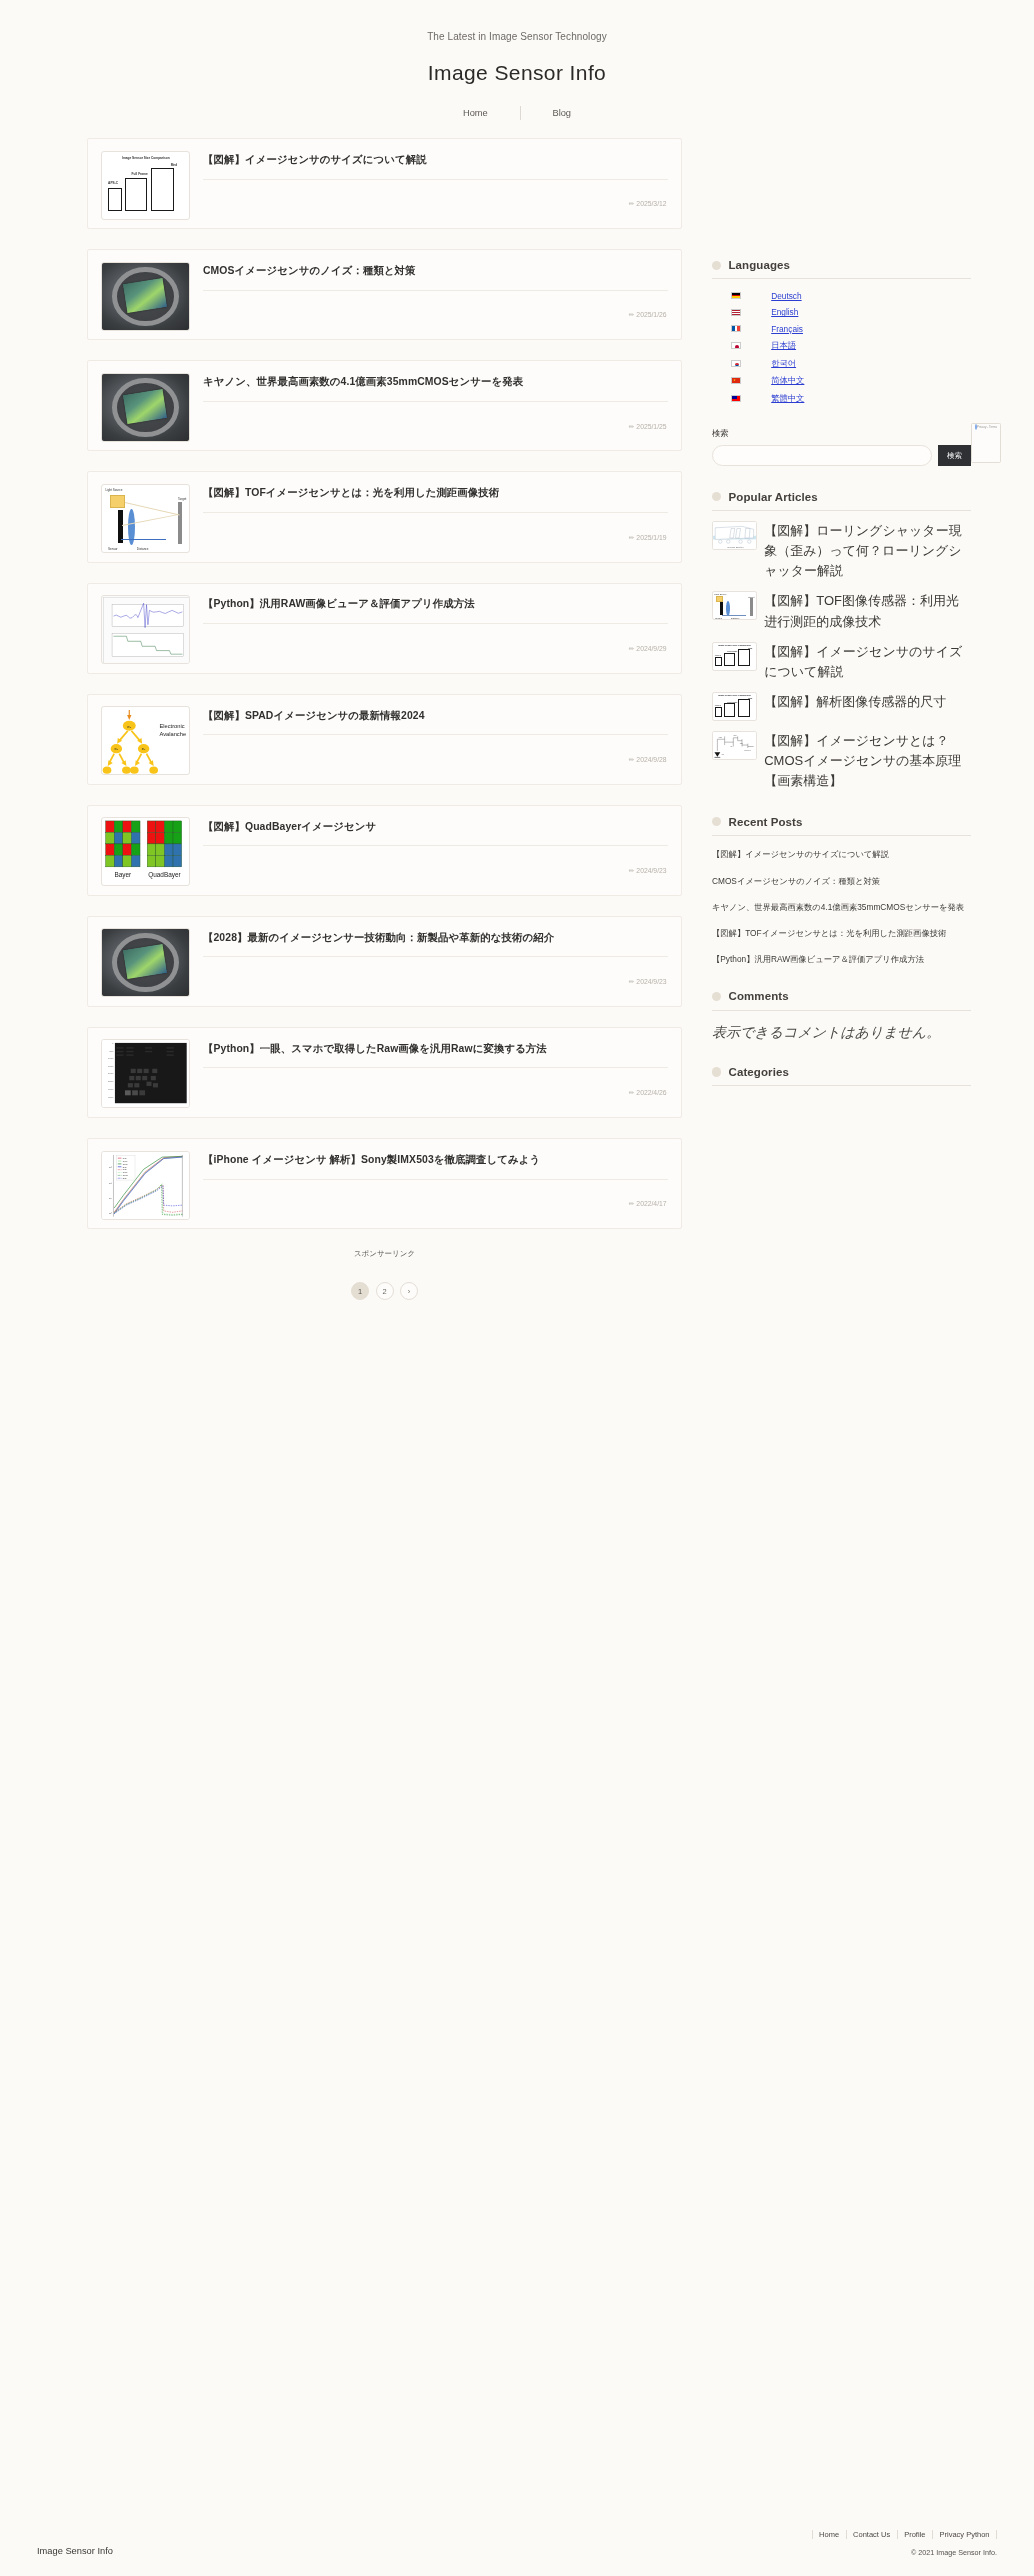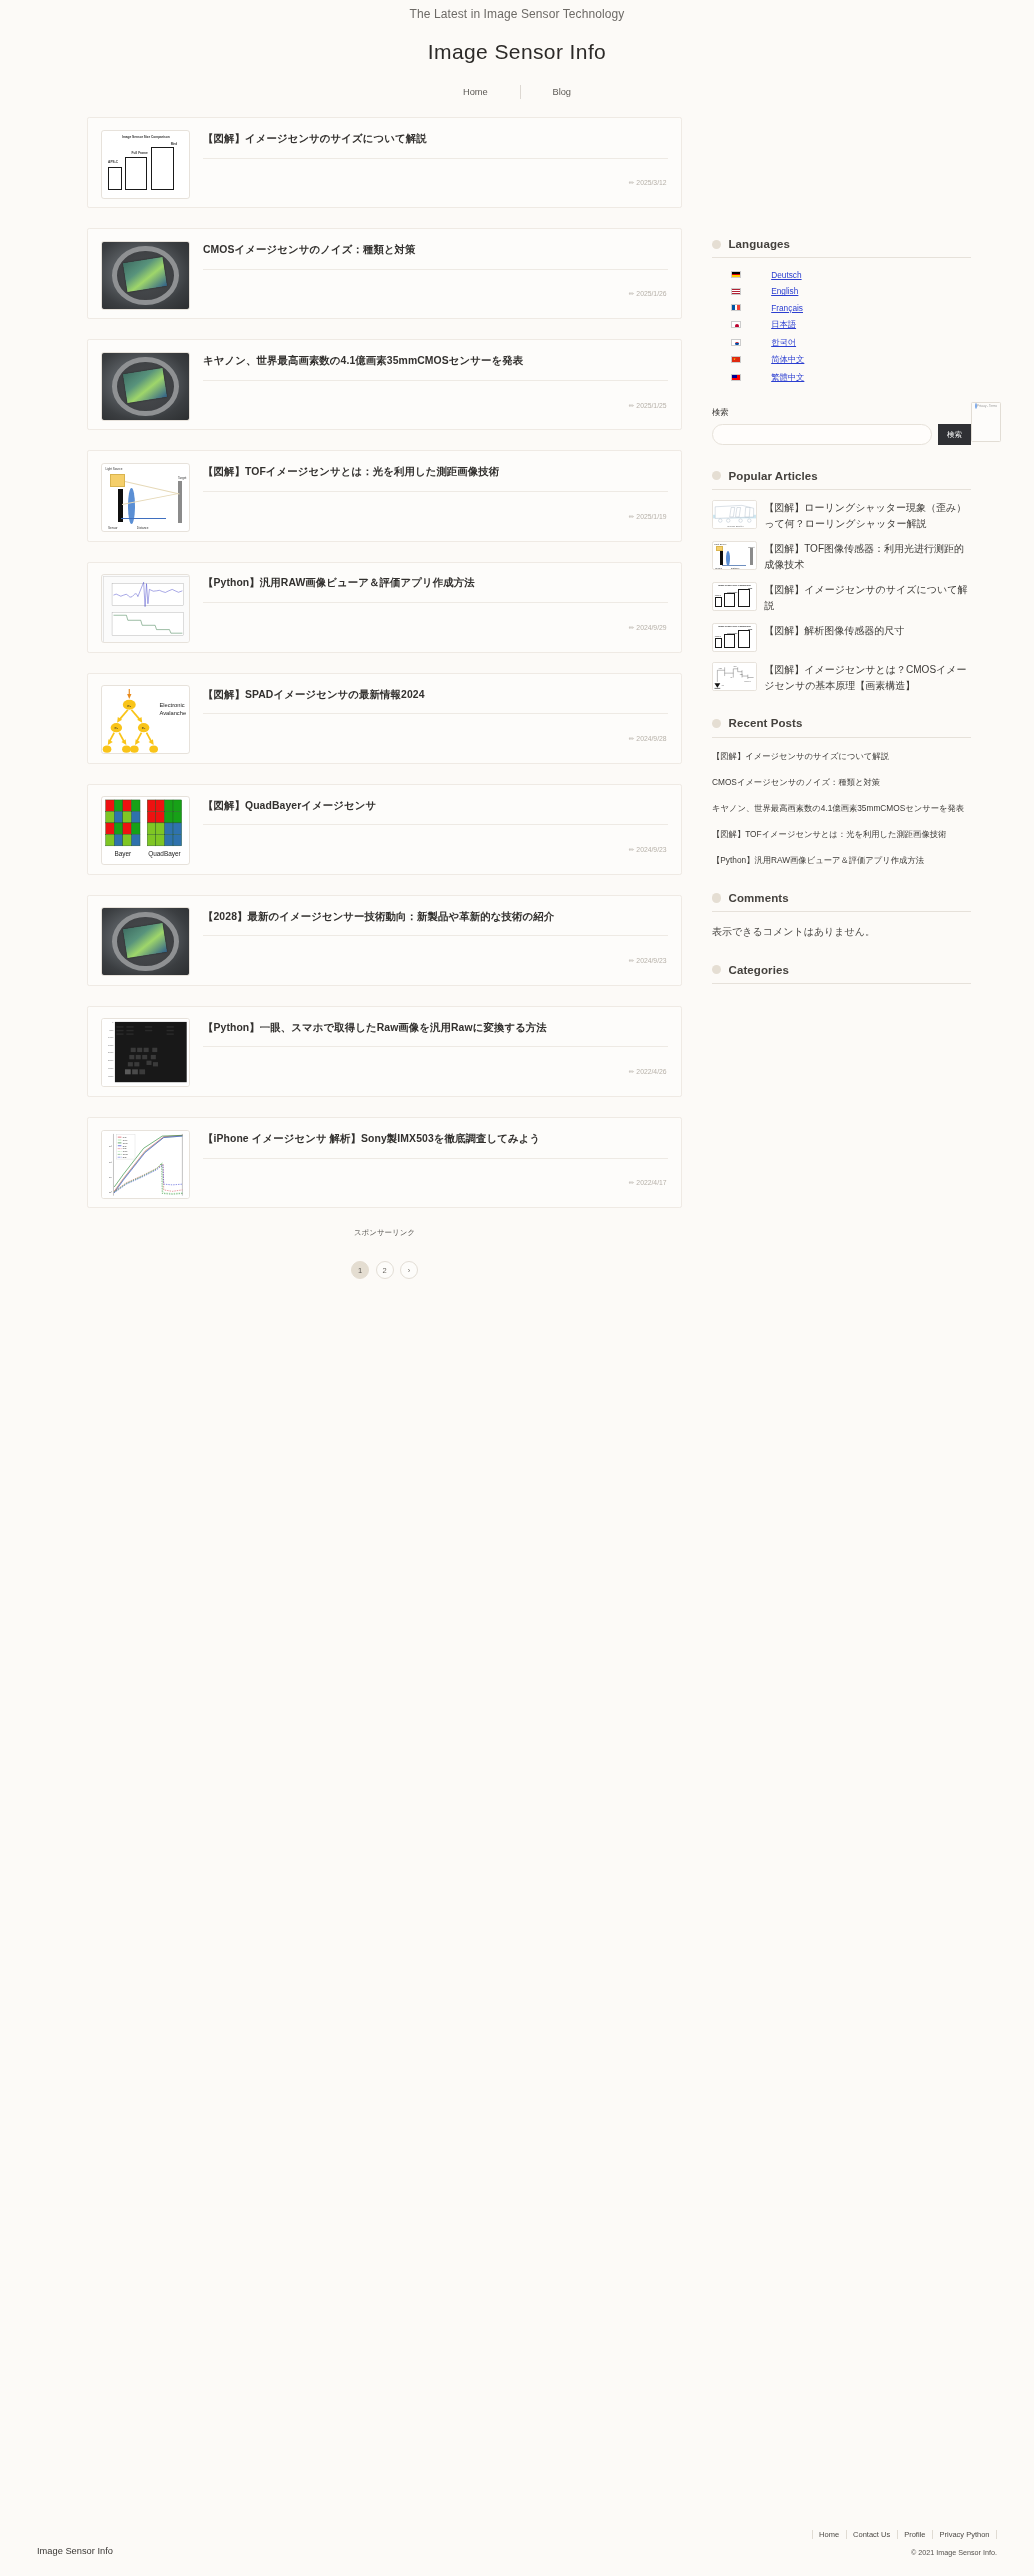--- a/index.html
+++ b/index.html
@@ -9,23 +9,24 @@
     min-height: 2576px;
     font-family: "Liberation Sans", sans-serif;
     color: #3a3a3a;
     position: relative;
     overflow-x: hidden;
   }
 
   
   .site-header { text-align: center; padding-top: 7.2px; }
   .tagline {
-    font-size: 12px;
+    font-size: 10px;
     color: #6d6a66;
     letter-spacing: 0.1px;
+    margin-top: 24px;
   }
   .site-title {
     font-size: 21px;
     font-weight: 400;
     color: #2c2a28;
     margin-top: 18.7px;
     letter-spacing: 0.4px;
   }
   .global-nav {
     margin-top: 18.7px;
@@ -208,29 +209,29 @@
     position:relative;
   }
 
   .pop-list { padding-top: 10px; }
   .pop-item { display: flex; gap: 7.2px; margin-bottom: 10px; align-items: flex-start;}
   .pop-thumb {
     width: 45px; height: 29px; flex: 0 0 45px;
     border: 0.7px solid #e7e2db; border-radius: 2.2px;
     background: #fff; overflow: hidden; position: relative;
   }
-  .pop-text { font-size: 10px; line-height: 1.55; color: #3b3936; }
+  .pop-text { font-size: 13px; line-height: 1.55; color: #3b3936; }
 
   .recent-list { padding-top: 11.5px; }
   .recent-item {
     font-size: 8.3px; line-height: 1.75; color: #3b3936;
     margin-bottom: 11.5px;
   }
 
-  .comments-empty { font-size: 10px; color: #4a4845; padding-top: 13px; }
+  .comments-empty { font-size: 14px; color: #4a4845; padding-top: 13px; font-style: italic; }
 
   .archive-list, .cat-list { list-style: none; padding-top: 8.6px; }
   .archive-list li, .cat-list li {
     font-size: 8.3px; color: #3b3936;
     padding: 7.2px 0;
   }
 
   
   .sponsor {
     text-align: center;

